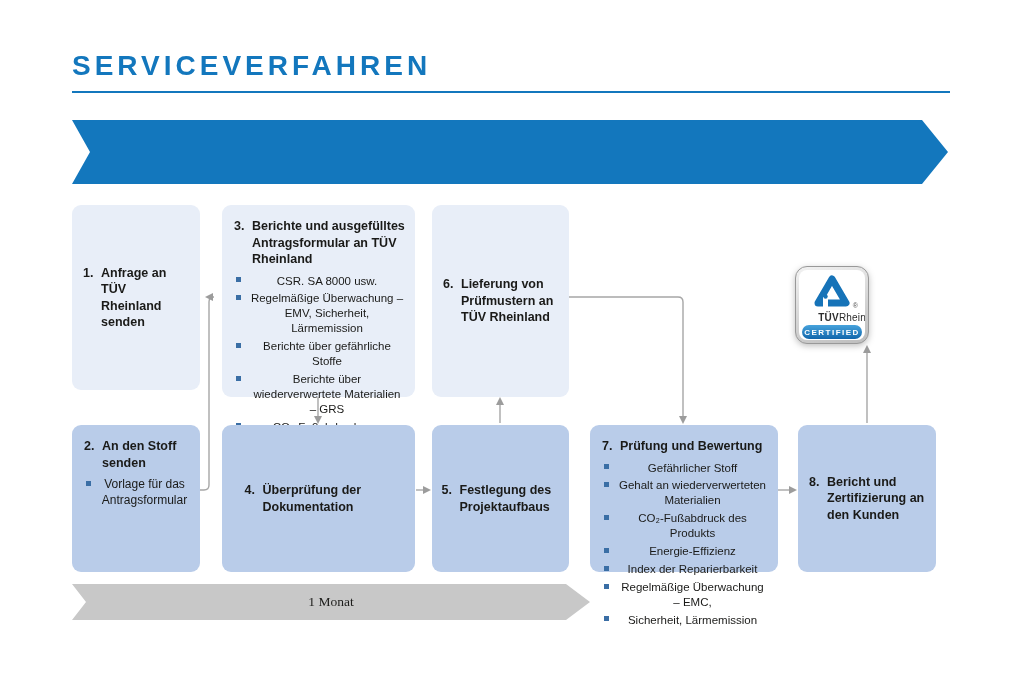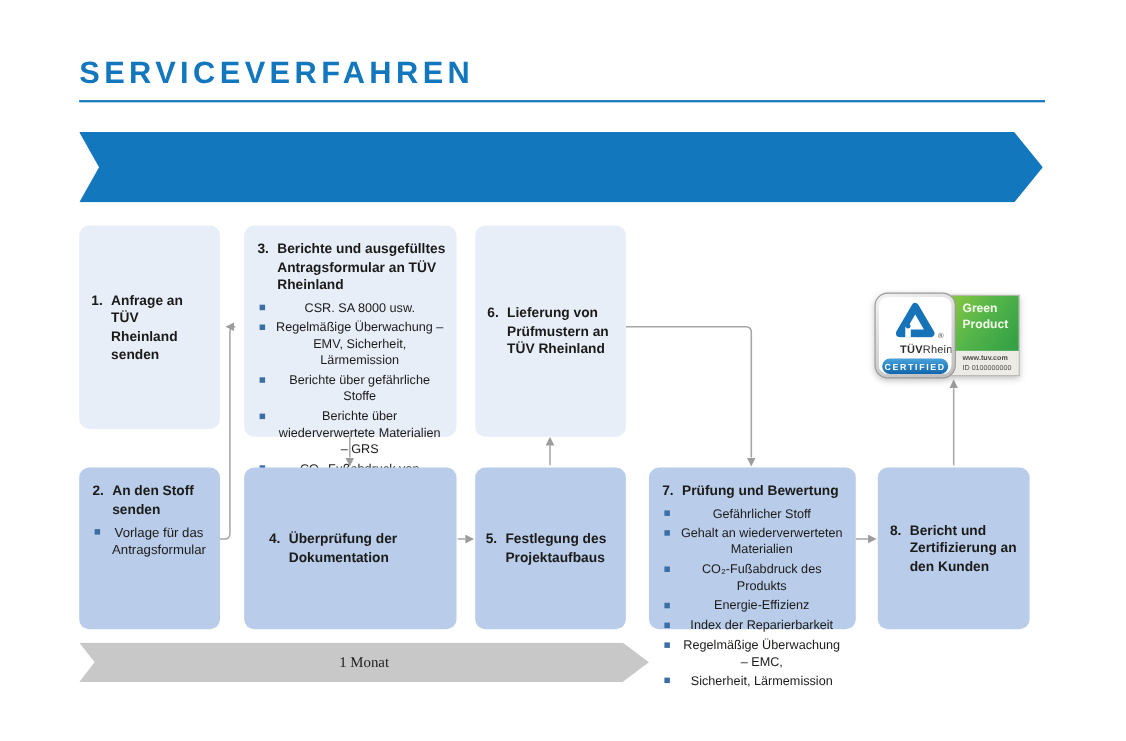--- a/index.html
+++ b/index.html
@@ -203,27 +203,19 @@
             <path d="M18,5 L32,29 L4,29 Z" fill="none" stroke="#1673b8" stroke-width="7" stroke-linejoin="round"></path>
             <rect x="9" y="23" width="5" height="10" fill="#ffffff"></rect>
             <circle cx="11.5" cy="22.5" r="2.2" fill="#1673b8"></circle>
           </svg>
         </span>
         <span class="reg-mark">®</span>
         <span class="brand-text"><b>TÜV</b><span>Rheinland</span></span>
         <span class="cert-bar">CERTIFIED</span>
       </div>
     </div>
-    <div class="green-panel">
-      <div class="green-top" style="white-space:pre-line;">Green
-Product</div>
-      <div class="green-strip">
-        <div class="url">www.tuv.com</div>
-        <div>ID 0100000000</div>
-      </div>
-    </div>
   </div>
 
   <div class="tl-band tl-gray">
     <span>1 Monat</span>
   </div>
 
 </div>
 
 </body></html>

